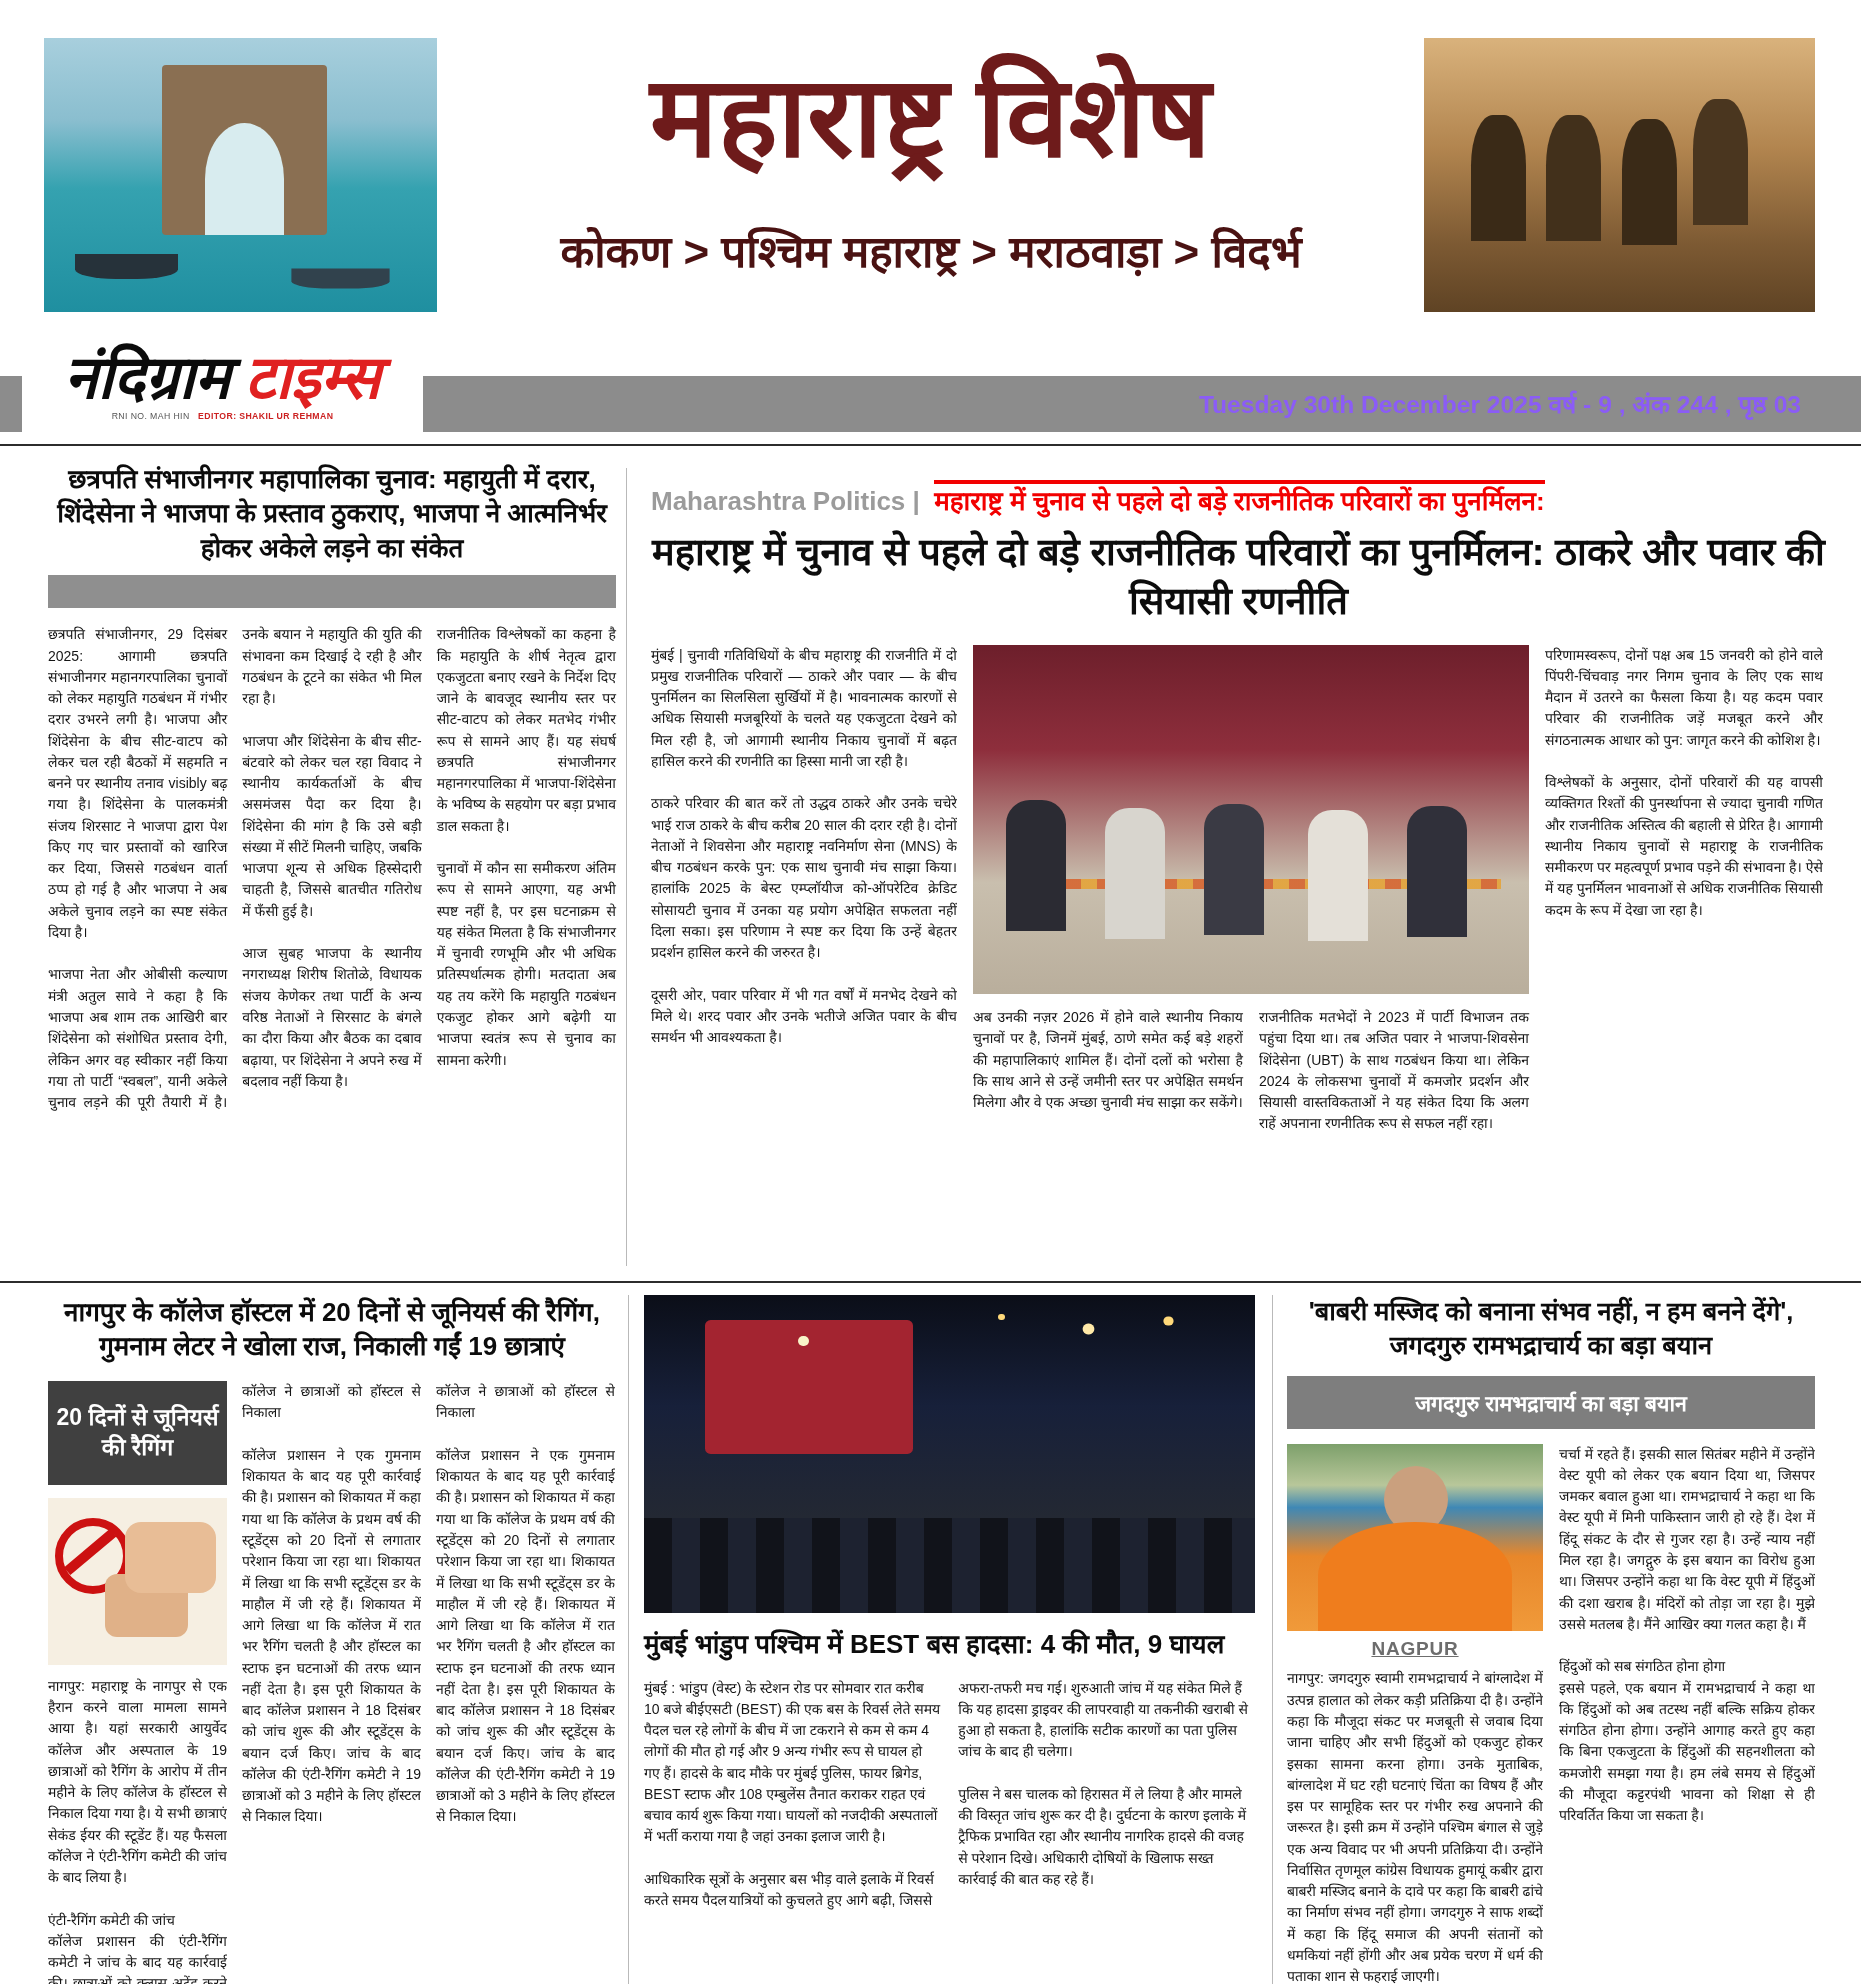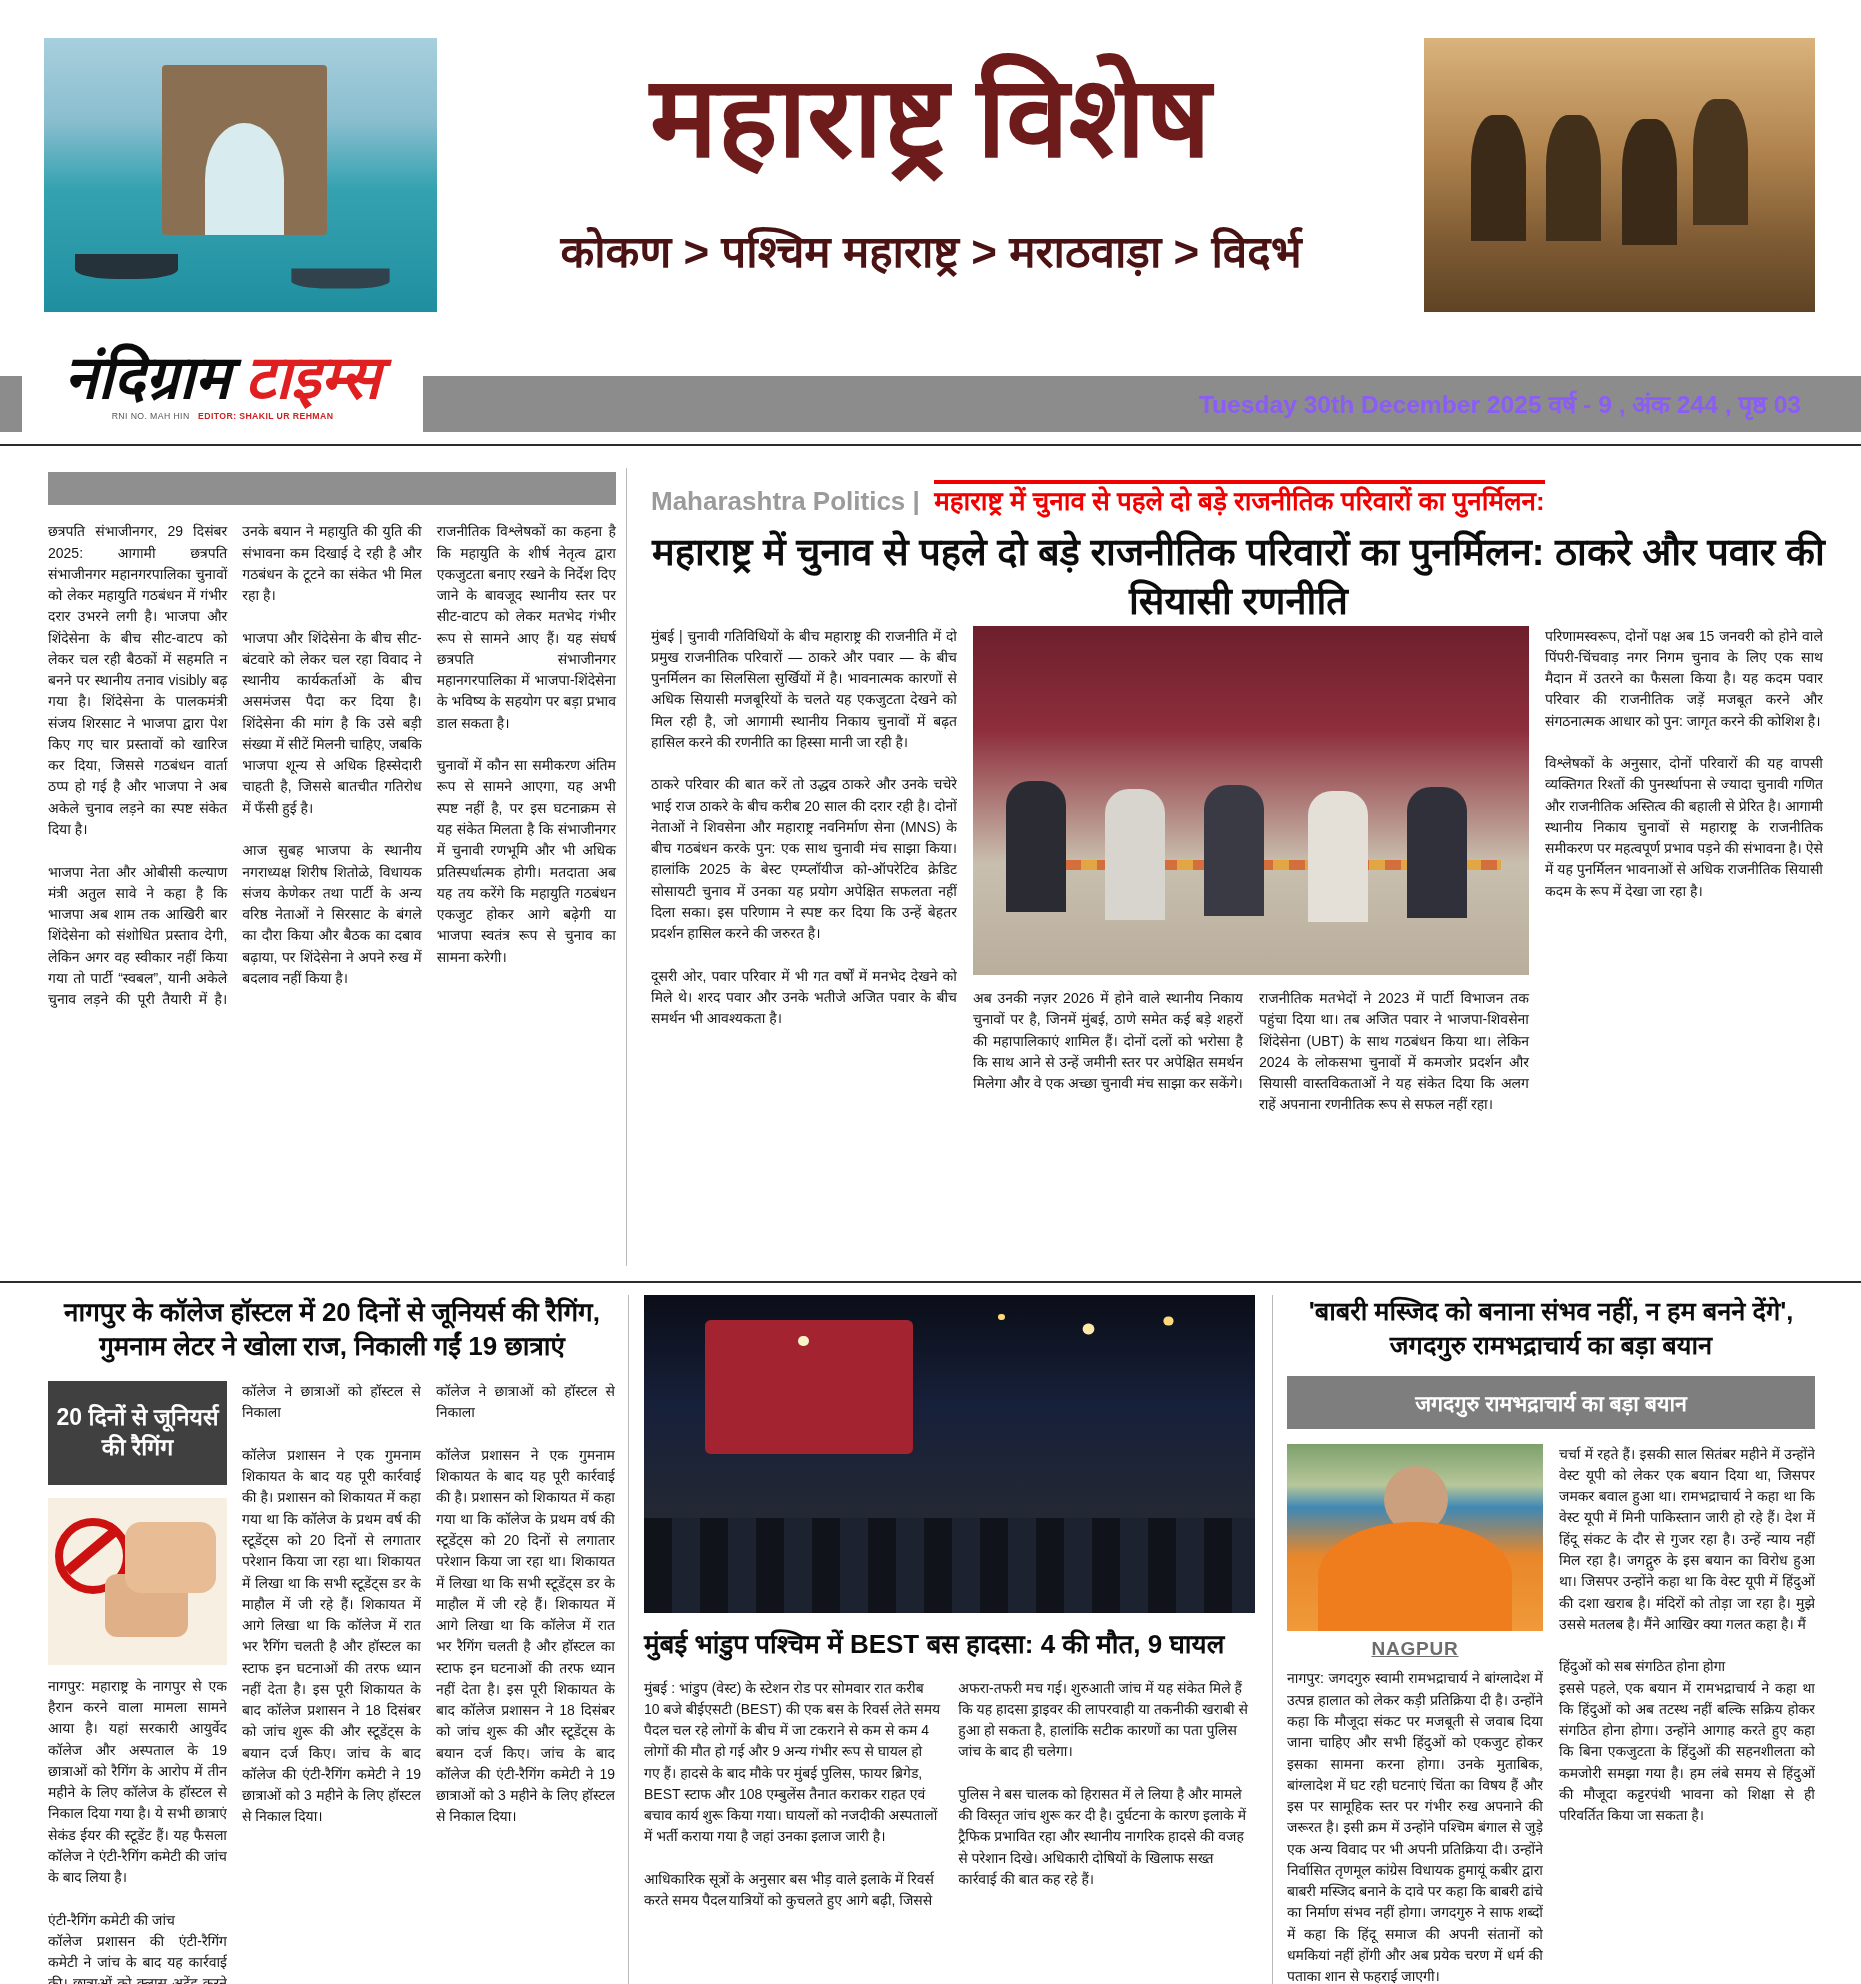--- a/index.html
+++ b/index.html
@@ -40,21 +40,21 @@
   
   #a1{left:48px;top:462px;width:568px;}
   #a1 .head{font-size:26px;line-height:1.32;}
   #a1 .bar{height:33px;margin-top:10.3px;}
   #a1 .body{margin-top:16px;column-count:3;column-gap:15px;height:568px;}
   #vdiv-top{left:626px;top:468px;height:798px;}
   #a2{left:651px;top:482px;width:1175px;}
   .kicker{font-size:26px;font-weight:700;color:#9b9b9b;}
   .kicker .red{color:#f20000;font-weight:800;border-top:4px solid #f20000;padding-top:2.4px;margin-left:7.1px;}
   #a2 .head{font-size:38px;line-height:1.28;margin-top:10.3px;}
-  #a2 .cols{display:flex;gap:16px;}
+  #a2 .cols{display:flex;gap:16px;margin-top:19px;}
   #a2 .c1{width:306px;flex:none;}
   #a2 .cm{width:556px;flex:none;}
   #a2 .c4{width:278px;flex:none;}
   #ph-stage{position:relative;width:556px;height:349px;background:linear-gradient(180deg,#6d1f2b 0%,#8e2e3c 30%,#c9bfae 68%,#b9ae9c 100%);}
   #ph-stage .fig{position:absolute;bottom:18%;left:6%;width:60px;height:131px;background:#2b2b33;border-radius:24px 24px 0 0;
                  box-shadow:99px 8px 0 0 #d8d5ce,198px 4px 0 0 #3a3a44,302px 10px 0 0 #e4e0d8,401px 6px 0 0 #30303a;}
   #ph-stage .garland{position:absolute;bottom:30%;left:8%;width:484px;height:10.3px;background:repeating-linear-gradient(90deg,#e8a02a 0 16px,#d85a20 16px 32px);opacity:.8;}
   #a2 .sub2{display:flex;gap:16px;margin-top:13.5px;justify-content:center;}
   #a2 .sub2 div{width:270px;}
 
@@ -119,20 +119,21 @@
     </div>
     <div class="logo-note">
       <span>RNI NO. MAH HIN</span>
       &nbsp;&nbsp;<b>EDITOR: SHAKIL UR REHMAN</b>
     </div>
   </div>
 
   <div id="hdr-rule" class="hrule"></div>
 
   <div id="a1" class="abs">
+    <div class="head hl center">छत्रपति संभाजीनगर महापालिका चुनाव: महायुती में दरार, शिंदेसेना ने भाजपा के प्रस्ताव ठुकराए, भाजपा ने आत्मनिर्भर होकर अकेले लड़ने का संकेत</div>
     <div class="bar graybar"></div>
     <div class="body jtext">छत्रपति संभाजीनगर, 29 दिसंबर 2025: आगामी छत्रपति संभाजीनगर महानगरपालिका चुनावों को लेकर महायुति गठबंधन में गंभीर दरार उभरने लगी है। भाजपा और शिंदेसेना के बीच सीट-वाटप को लेकर चल रही बैठकों में सहमति न बनने पर स्थानीय तनाव visibly बढ़ गया है। शिंदेसेना के पालकमंत्री संजय शिरसाट ने भाजपा द्वारा पेश किए गए चार प्रस्तावों को खारिज कर दिया, जिससे गठबंधन वार्ता ठप्प हो गई है और भाजपा ने अब अकेले चुनाव लड़ने का स्पष्ट संकेत दिया है।
 
 भाजपा नेता और ओबीसी कल्याण मंत्री अतुल सावे ने कहा है कि भाजपा अब शाम तक आखिरी बार शिंदेसेना को संशोधित प्रस्ताव देगी, लेकिन अगर वह स्वीकार नहीं किया गया तो पार्टी “स्वबल”, यानी अकेले चुनाव लड़ने की पूरी तैयारी में है। उनके बयान ने महायुति की युति की संभावना कम दिखाई दे रही है और गठबंधन के टूटने का संकेत भी मिल रहा है।
 
 भाजपा और शिंदेसेना के बीच सीट-बंटवारे को लेकर चल रहा विवाद ने स्थानीय कार्यकर्ताओं के बीच असमंजस पैदा कर दिया है। शिंदेसेना की मांग है कि उसे बड़ी संख्या में सीटें मिलनी चाहिए, जबकि भाजपा शून्य से अधिक हिस्सेदारी चाहती है, जिससे बातचीत गतिरोध में फँसी हुई है।
 
 आज सुबह भाजपा के स्थानीय नगराध्यक्ष शिरीष शितोळे, विधायक संजय केणेकर तथा पार्टी के अन्य वरिष्ठ नेताओं ने सिरसाट के बंगले का दौरा किया और बैठक का दबाव बढ़ाया, पर शिंदेसेना ने अपने रुख में बदलाव नहीं किया है।
 
 राजनीतिक विश्लेषकों का कहना है कि महायुति के शीर्ष नेतृत्व द्वारा एकजुटता बनाए रखने के निर्देश दिए जाने के बावजूद स्थानीय स्तर पर सीट-वाटप को लेकर मतभेद गंभीर रूप से सामने आए हैं। यह संघर्ष छत्रपति संभाजीनगर महानगरपालिका में भाजपा-शिंदेसेना के भविष्य के सहयोग पर बड़ा प्रभाव डाल सकता है।

